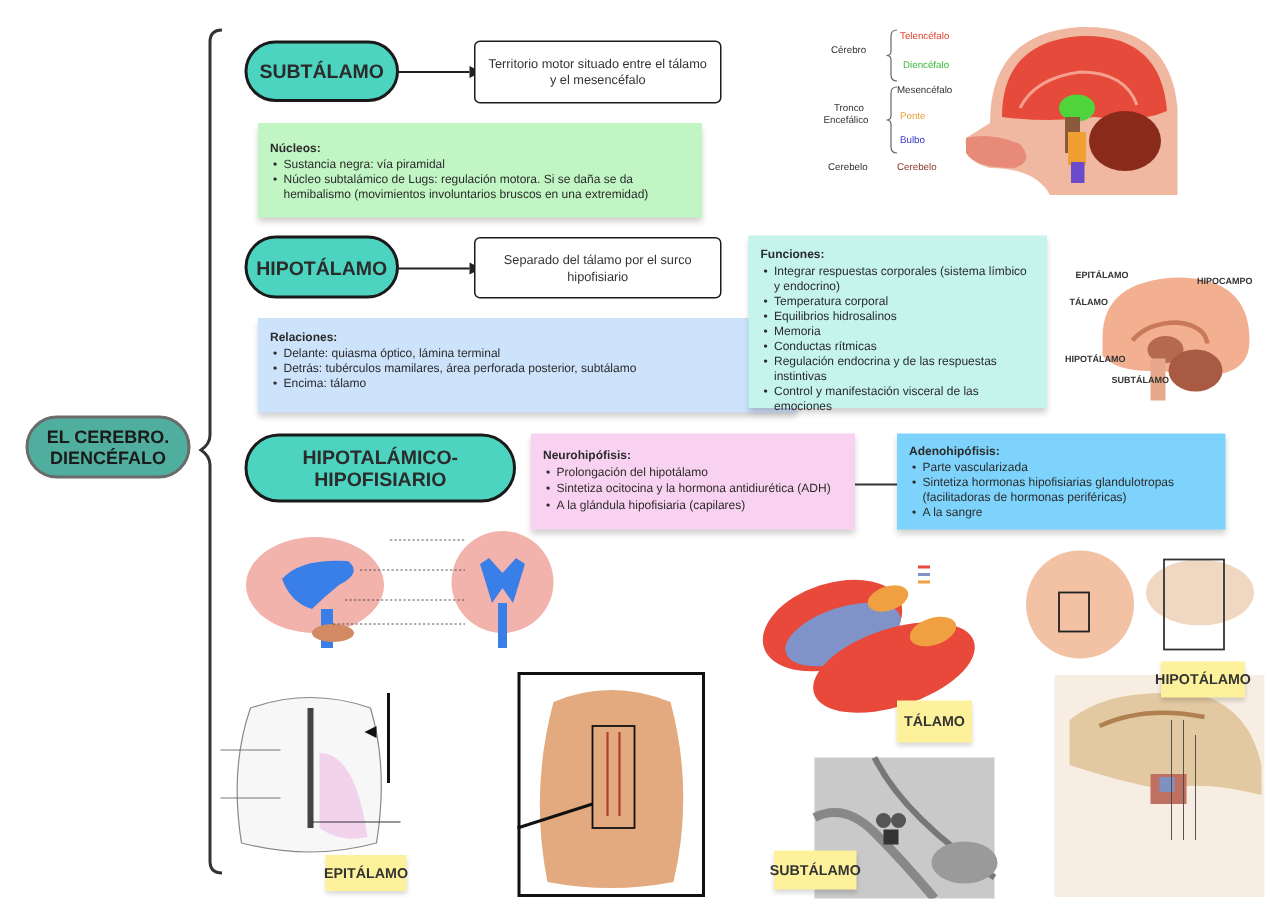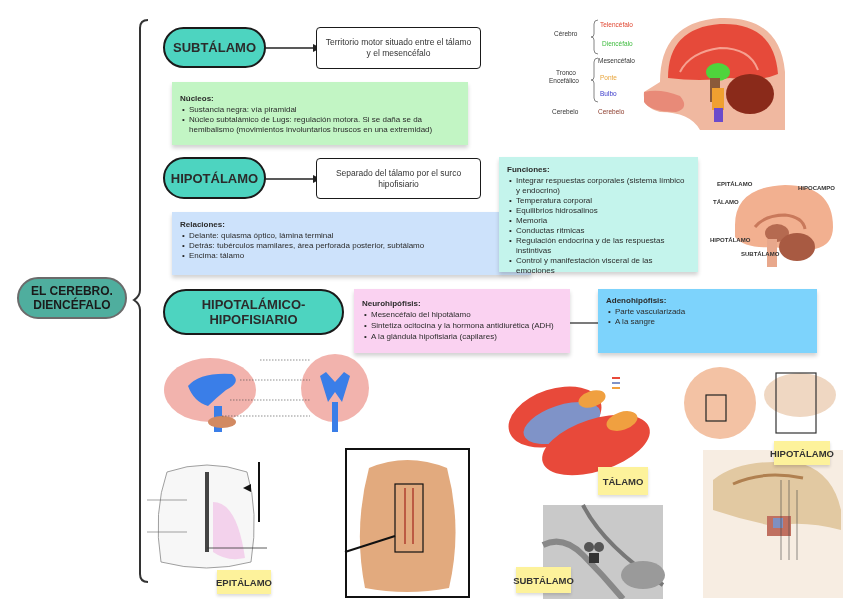--- a/index.html
+++ b/index.html
@@ -153,32 +153,33 @@
 </div>
 
 <div class="pill" style="left:163px;top:289px;width:181px;height:46px;">
   <div>
     <div>HIPOTALÁMICO-HIPOFISIARIO</div>
   </div>
 </div>
 <div class="note pink" style="left:354px;top:289px;width:216px;height:64px;padding-top:10px;">
   <div class="ttl">Neurohipófisis:</div>
   <ul>
-    <li>Mesencéfalo del hipotálamo</li>
+    <li>Prolongación del hipotálamo</li>
     <li style="margin-top:1px;">Sintetiza ocitocina y la hormona antidiurética (ADH)</li>
     <li style="margin-top:1px;">A la glándula hipofisiaria (capilares)</li>
   </ul>
 </div>
 <svg width="28" height="4" style="left:570px;top:321px;">
   <line x1="0" y1="2" x2="28" y2="2" stroke="#333" stroke-width="1.3"></line>
 </svg>
 <div class="note lilac" style="left:598px;top:289px;width:219px;height:64px;padding-top:7px;">
   <div class="ttl">Adenohipófisis:</div>
   <ul>
     <li>Parte vascularizada</li>
+    <li>Sintetiza hormonas hipofisiarias glandulotropas (facilitadoras de hormonas periféricas)</li>
     <li>A la sangre</li>
   </ul>
 </div>
 
 <svg width="210" height="90" style="left:160px;top:352px;">
   <ellipse cx="50" cy="38" rx="46" ry="32" fill="#f2b3ad"></ellipse>
   <path d="M28 34 Q40 20 72 22 Q82 30 66 38 Q56 46 48 54 Q34 50 28 34 Z" fill="#3a7ee8"></path>
   <rect x="54" y="54" width="8" height="26" fill="#3a7ee8"></rect>
   <ellipse cx="62" cy="70" rx="14" ry="6" fill="#d28a62"></ellipse>
   <ellipse cx="175" cy="36" rx="34" ry="34" fill="#f2b3ad"></ellipse>

